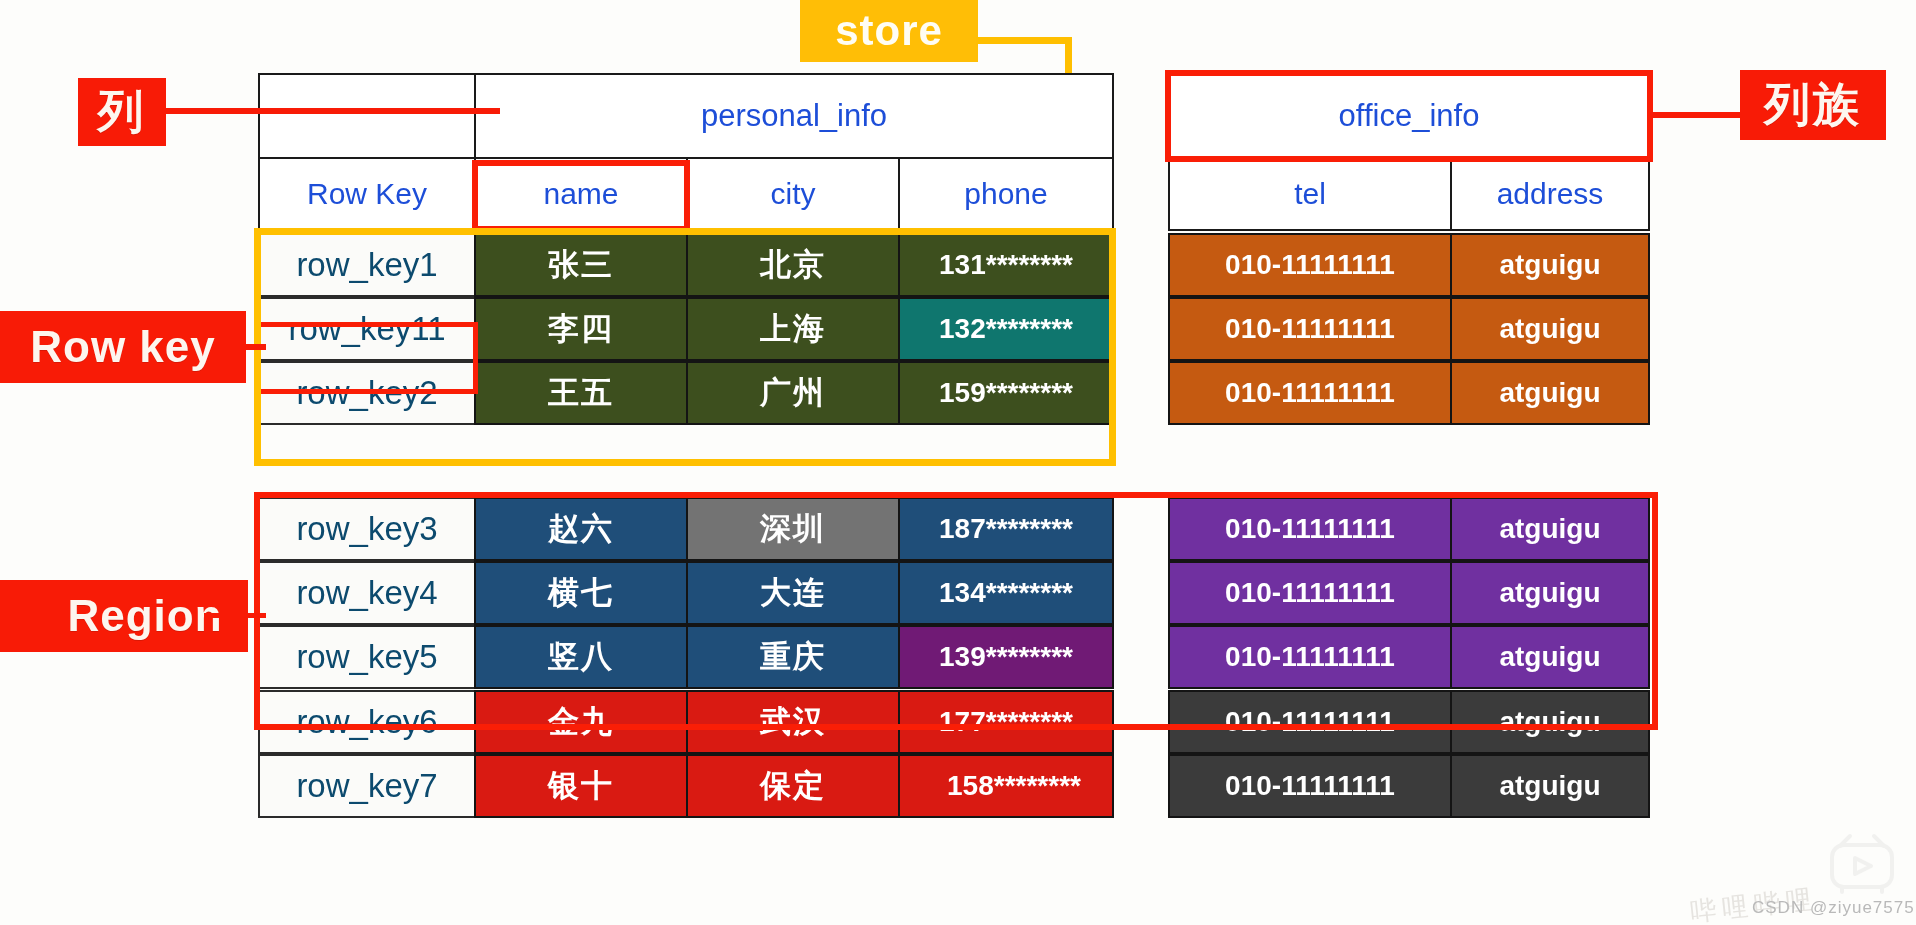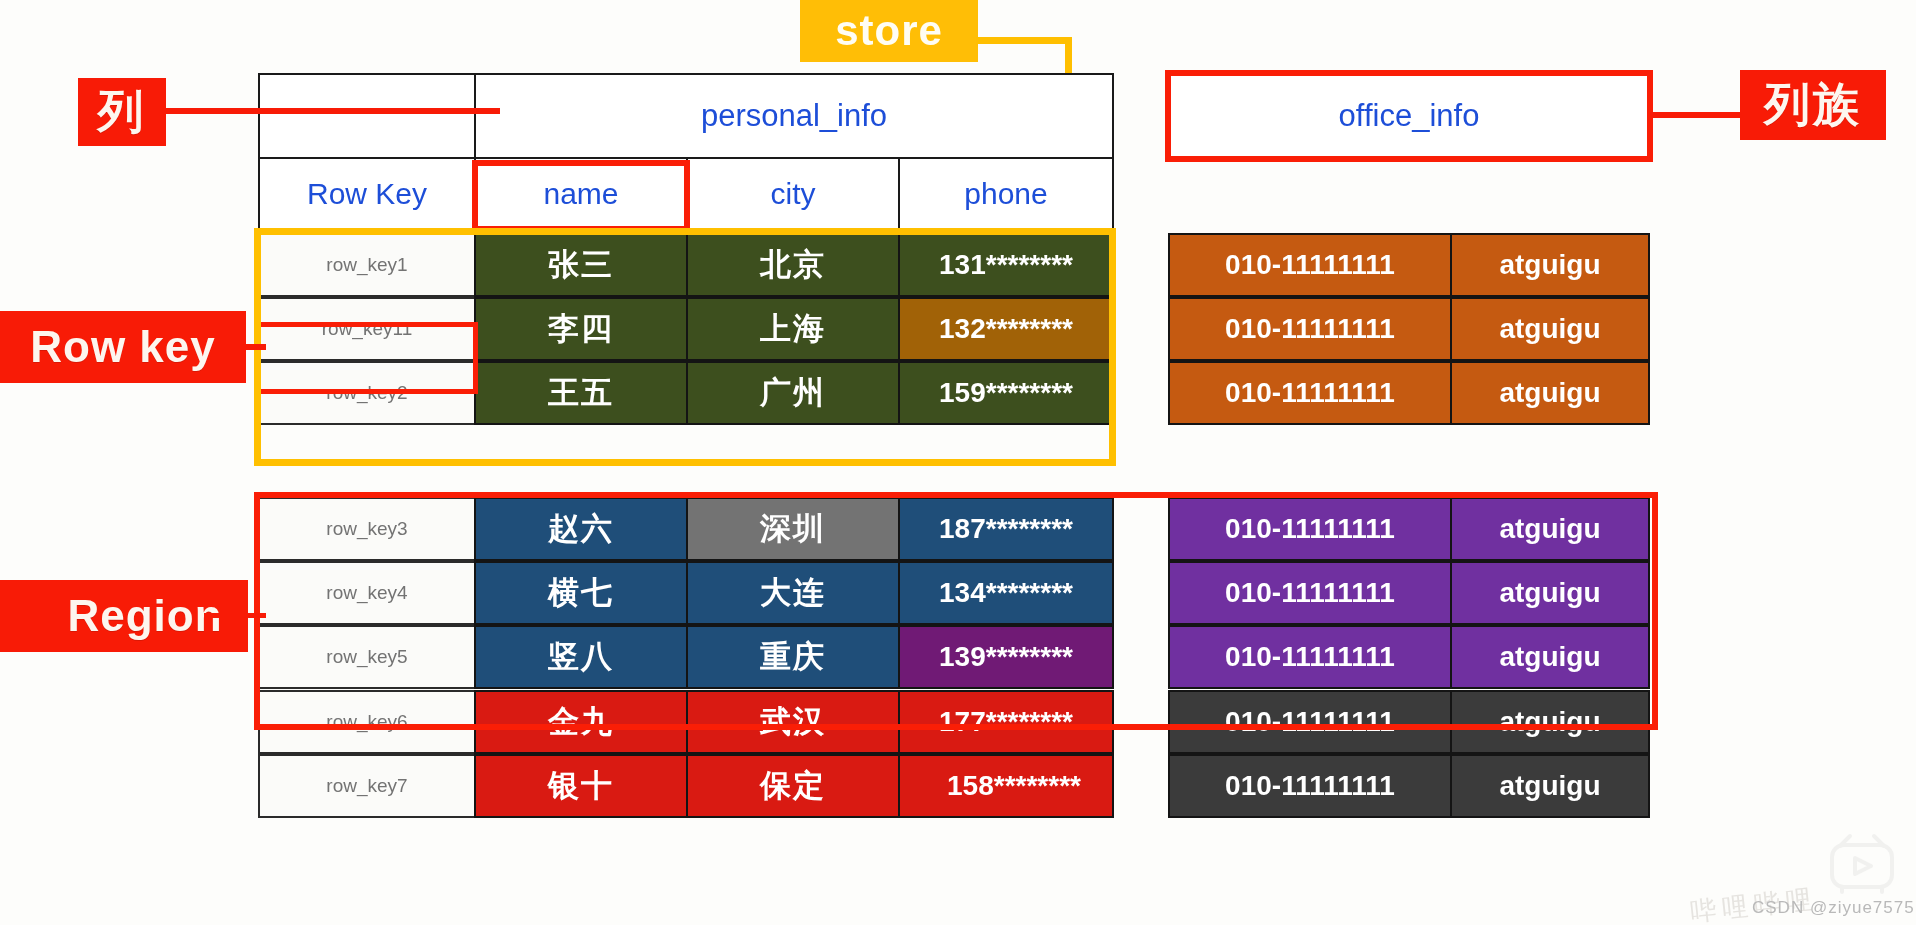--- a/index.html
+++ b/index.html
@@ -35,22 +35,22 @@
     font-size:29px;
     border:2px solid #141414;
   }
   .dcell.cjk{font-size:31px;letter-spacing:2px;}
   .dcell.mono{font-size:28px;letter-spacing:0px;}
 
   
   .rkcell{
     background:#fbfbf9;
     border:2px solid #2b2b2b;
-    color:#737373;
-    font-size:19px;
+    color:#0c4a6e;
+    font-size:33px;
     font-weight:400;
   }
 
   
   .chip{
     position:absolute;
     background:#f81b06;
     color:#fdf6ef;
     display:flex;align-items:center;justify-content:center;
     font-weight:bold;
@@ -107,21 +107,21 @@
   <div class="cell hcell" style="left:898px;top:157px;width:216px;height:74px;">phone</div>
 
   <div id="personal-rows">
       <div class="cell rkcell" style="left: 258px; top: 233px; width: 218px; height: 64px;">row_key1</div>
       <div class="cell dcell cjk" style="left: 474px; top: 233px; width: 214px; height: 64px; background: rgb(61, 79, 30);">张三</div>
       <div class="cell dcell cjk" style="left: 686px; top: 233px; width: 214px; height: 64px; background: rgb(61, 79, 30);">北京</div>
       <div class="cell dcell mono" style="left: 898px; top: 233px; width: 216px; height: 64px; background: rgb(61, 79, 30);">131********</div>
       <div class="cell rkcell" style="left: 258px; top: 297px; width: 218px; height: 64px;">row_key11</div>
       <div class="cell dcell cjk" style="left: 474px; top: 297px; width: 214px; height: 64px; background: rgb(61, 79, 30);">李四</div>
       <div class="cell dcell cjk" style="left: 686px; top: 297px; width: 214px; height: 64px; background: rgb(61, 79, 30);">上海</div>
-      <div class="cell dcell mono" style="left: 898px; top: 297px; width: 216px; height: 64px; background: #a16207;">132********</div>
+      <div class="cell dcell mono" style="left: 898px; top: 297px; width: 216px; height: 64px; background: #0f766e;">132********</div>
       <div class="cell rkcell" style="left: 258px; top: 361px; width: 218px; height: 64px;">row_key2</div>
       <div class="cell dcell cjk" style="left: 474px; top: 361px; width: 214px; height: 64px; background: rgb(61, 79, 30);">王五</div>
       <div class="cell dcell cjk" style="left: 686px; top: 361px; width: 214px; height: 64px; background: rgb(61, 79, 30);">广州</div>
       <div class="cell dcell mono" style="left: 898px; top: 361px; width: 216px; height: 64px; background: rgb(61, 79, 30);">159********</div>
       <div class="cell rkcell" style="left: 258px; top: 497px; width: 218px; height: 64px;">row_key3</div>
       <div class="cell dcell cjk" style="left: 474px; top: 497px; width: 214px; height: 64px; background: rgb(31, 78, 121);">赵六</div>
       <div class="cell dcell cjk" style="left: 686px; top: 497px; width: 214px; height: 64px; background: #737373;">深圳</div>
       <div class="cell dcell mono" style="left: 898px; top: 497px; width: 216px; height: 64px; background: rgb(31, 78, 121);">187********</div>
       <div class="cell rkcell" style="left: 258px; top: 561px; width: 218px; height: 64px;">row_key4</div>
       <div class="cell dcell cjk" style="left: 474px; top: 561px; width: 214px; height: 64px; background: rgb(31, 78, 121);">横七</div>
@@ -135,20 +135,22 @@
       <div class="cell dcell cjk" style="left: 474px; top: 690px; width: 214px; height: 64px; background: rgb(217, 26, 18);">金九</div>
       <div class="cell dcell cjk" style="left: 686px; top: 690px; width: 214px; height: 64px; background: rgb(217, 26, 18);">武汉</div>
       <div class="cell dcell mono" style="left: 898px; top: 690px; width: 216px; height: 64px; background: rgb(217, 26, 18);">177********</div>
       <div class="cell rkcell" style="left: 258px; top: 754px; width: 218px; height: 64px;">row_key7</div>
       <div class="cell dcell cjk" style="left: 474px; top: 754px; width: 214px; height: 64px; background: rgb(217, 26, 18);">银十</div>
       <div class="cell dcell cjk" style="left: 686px; top: 754px; width: 214px; height: 64px; background: rgb(217, 26, 18);">保定</div>
       <div class="cell dcell mono" style="left: 898px; top: 754px; width: 216px; height: 64px; background: rgb(217, 26, 18); padding-left: 16px;">158********</div>
     </div>
 
   <div class="cell hcell big" style="left:1168px;top:73px;width:482px;height:86px;">office_info</div>
+  <div class="cell hcell" style="left:1168px;top:157px;width:284px;height:74px;">tel</div>
+  <div class="cell hcell" style="left:1450px;top:157px;width:200px;height:74px;">address</div>
 
   <div id="office-rows">
       <div class="cell dcell mono" style="left: 1168px; top: 233px; width: 284px; height: 64px; background: rgb(197, 90, 17);">010-11111111</div>
       <div class="cell dcell mono" style="left: 1450px; top: 233px; width: 200px; height: 64px; background: rgb(197, 90, 17);">atguigu</div>
       <div class="cell dcell mono" style="left: 1168px; top: 297px; width: 284px; height: 64px; background: rgb(197, 90, 17);">010-11111111</div>
       <div class="cell dcell mono" style="left: 1450px; top: 297px; width: 200px; height: 64px; background: rgb(197, 90, 17);">atguigu</div>
       <div class="cell dcell mono" style="left: 1168px; top: 361px; width: 284px; height: 64px; background: rgb(197, 90, 17);">010-11111111</div>
       <div class="cell dcell mono" style="left: 1450px; top: 361px; width: 200px; height: 64px; background: rgb(197, 90, 17);">atguigu</div>
       <div class="cell dcell mono" style="left: 1168px; top: 497px; width: 284px; height: 64px; background: rgb(112, 48, 160);">010-11111111</div>
       <div class="cell dcell mono" style="left: 1450px; top: 497px; width: 200px; height: 64px; background: rgb(112, 48, 160);">atguigu</div>

